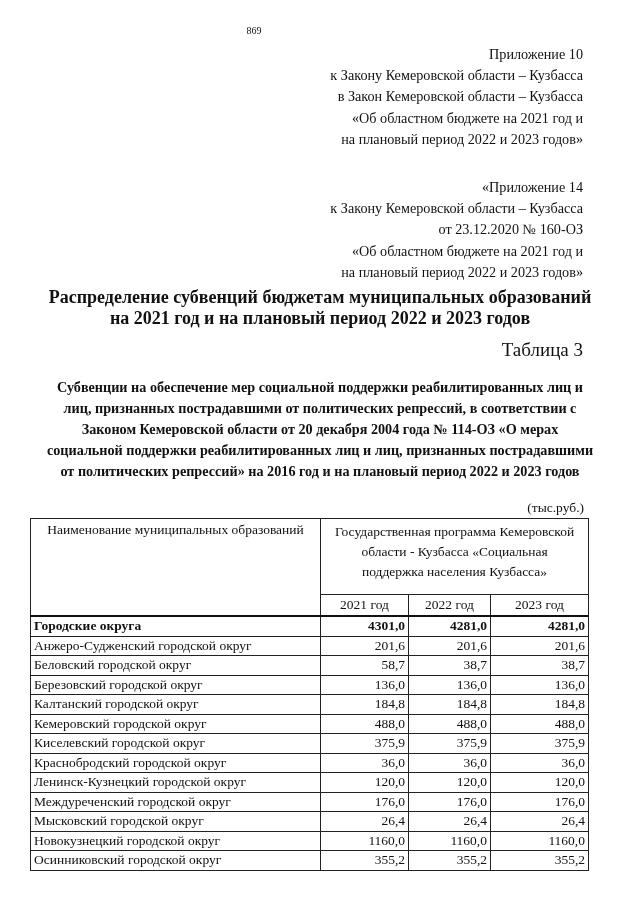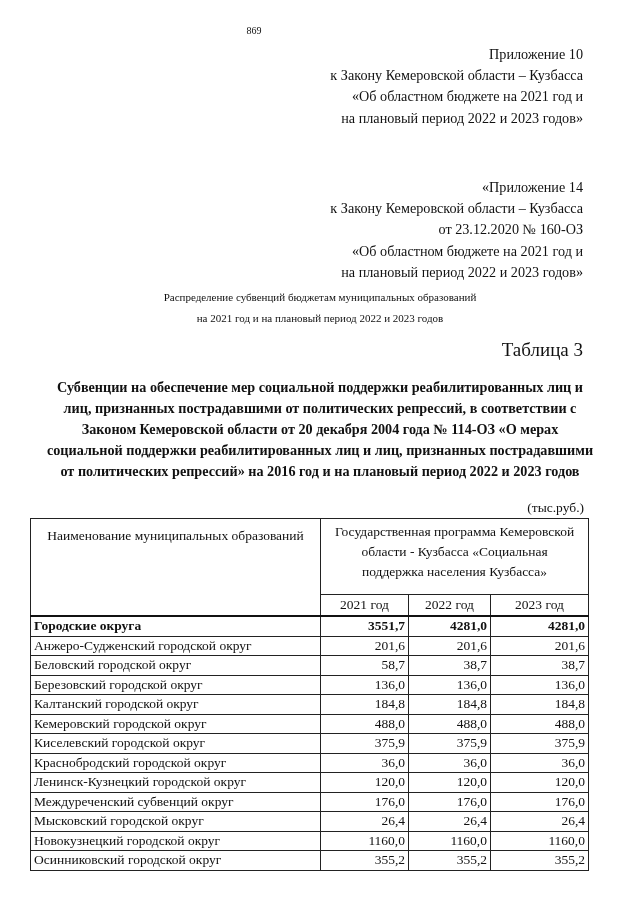--- a/index.html
+++ b/index.html
@@ -4,47 +4,48 @@
 <style>
   html, body { margin: 0; padding: 0; background: #ffffff; }
   body { width: 640px; height: 905px; position: relative; overflow: hidden;
          font-family: "Liberation Serif", "DejaVu Serif", serif; color: #111; }
   .page-num { position: absolute; top: 25px; left: 0; width: 508px; text-align: center; font-size: 10px; }
   .appendix { position: absolute; right: 57px; text-align: right; font-size: 14.2px; line-height: 21.2px; }
   .appendix.a1 { top: 44px; }
   .appendix.a2 { top: 177px; }
   .appendix div { white-space: nowrap; }
   .title { position: absolute; top: 287px; left: 0; width: 640px; text-align: center;
-           font-weight: normal; font-size: 11px; line-height: 21px; }
+           font-weight: bold; font-size: 18px; line-height: 21px; }
   .table-label { position: absolute; top: 339px; right: 57px; font-size: 19px; }
   .subtitle { position: absolute; top: 377px; left: 20px; width: 600px; text-align: center;
               font-weight: bold; font-size: 14.2px; line-height: 21px; }
   .units { position: absolute; top: 500px; right: 56px; font-size: 13.5px; }
   table.data { position: absolute; top: 518px; left: 30px; border-collapse: collapse;
                font-size: 13.5px; }
   table.data td, table.data th { border: 1px solid #222; padding: 0 3px; font-weight: normal; }
-  table.data th.col-name { width: 283px; vertical-align: top; text-align: center; padding-top: 9px; }
+  table.data th.col-name { width: 283px; vertical-align: top; text-align: center; padding-top: 3px; }
   table.data th.col-prog { vertical-align: top; text-align: center; padding-top: 3px; line-height: 20px; height: 72px; }
   table.data th.year { text-align: center; height: 20px; }
   table.data td { height: 18.5px; line-height: 18px; }
   table.data td.num { text-align: right; }
   table.data td.c1 { width: 81px; }
   table.data td.c2 { width: 75px; }
   table.data td.c3 { width: 91px; }
   table.data tr.total td { font-weight: bold; border-top: 2px solid #111; }
   table.data tr.year-row th { border-bottom: 2px solid #111; }
 </style>
 </head>
 <body>
 
 <div class="page-num">869</div>
 
 <div class="appendix a1">
   <div>Приложение 10</div>
   <div>к Закону Кемеровской области – Кузбасса</div>
+  <div>в Закон Кемеровской области – Кузбасса</div>
   <div>«Об областном бюджете на 2021 год и</div>
   <div>на плановый период 2022 и 2023 годов»</div>
 </div>
 
 <div class="appendix a2">
   <div>«Приложение 14</div>
   <div>к Закону Кемеровской области – Кузбасса</div>
   <div>от 23.12.2020 № 160-ОЗ</div>
   <div>«Об областном бюджете на 2021 год и</div>
   <div>на плановый период 2022 и 2023 годов»</div>
@@ -77,21 +78,21 @@
       <div>поддержка населения Кузбасса»</div>
     </th>
   </tr>
   <tr class="year-row">
     <th class="year">2021 год</th>
     <th class="year">2022 год</th>
     <th class="year">2023 год</th>
   </tr>
   <tr class="total">
     <td>Городские округа</td>
-    <td class="num c1">3551,7</td>
+    <td class="num c1">4301,0</td>
     <td class="num c2">4281,0</td>
     <td class="num c3">4281,0</td>
   </tr>
   <tr>
     <td>Анжеро-Судженский городской округ</td>
     <td class="num">201,6</td>
     <td class="num">201,6</td>
     <td class="num">201,6</td>
   </tr>
   <tr>
@@ -130,21 +131,21 @@
     <td class="num">36,0</td>
     <td class="num">36,0</td>
   </tr>
   <tr>
     <td>Ленинск-Кузнецкий городской округ</td>
     <td class="num">120,0</td>
     <td class="num">120,0</td>
     <td class="num">120,0</td>
   </tr>
   <tr>
-    <td>Междуреченский субвенций округ</td>
+    <td>Междуреченский городской округ</td>
     <td class="num">176,0</td>
     <td class="num">176,0</td>
     <td class="num">176,0</td>
   </tr>
   <tr>
     <td>Мысковский городской округ</td>
     <td class="num">26,4</td>
     <td class="num">26,4</td>
     <td class="num">26,4</td>
   </tr>

